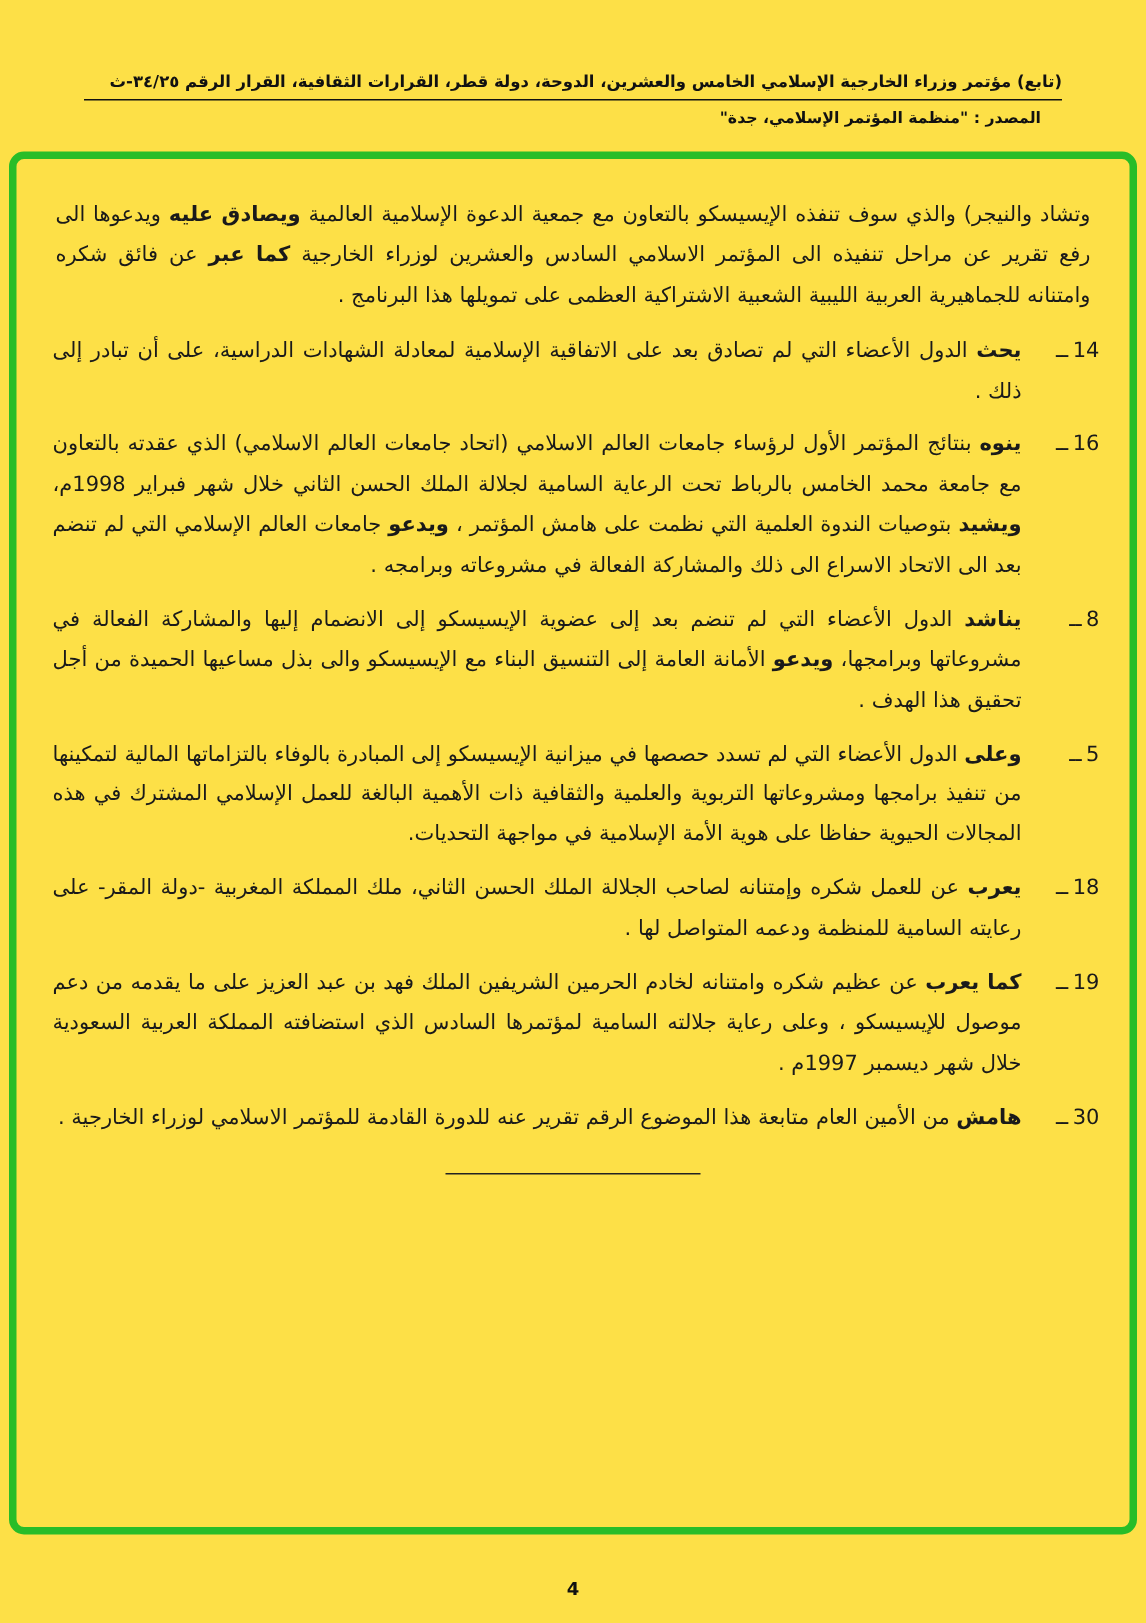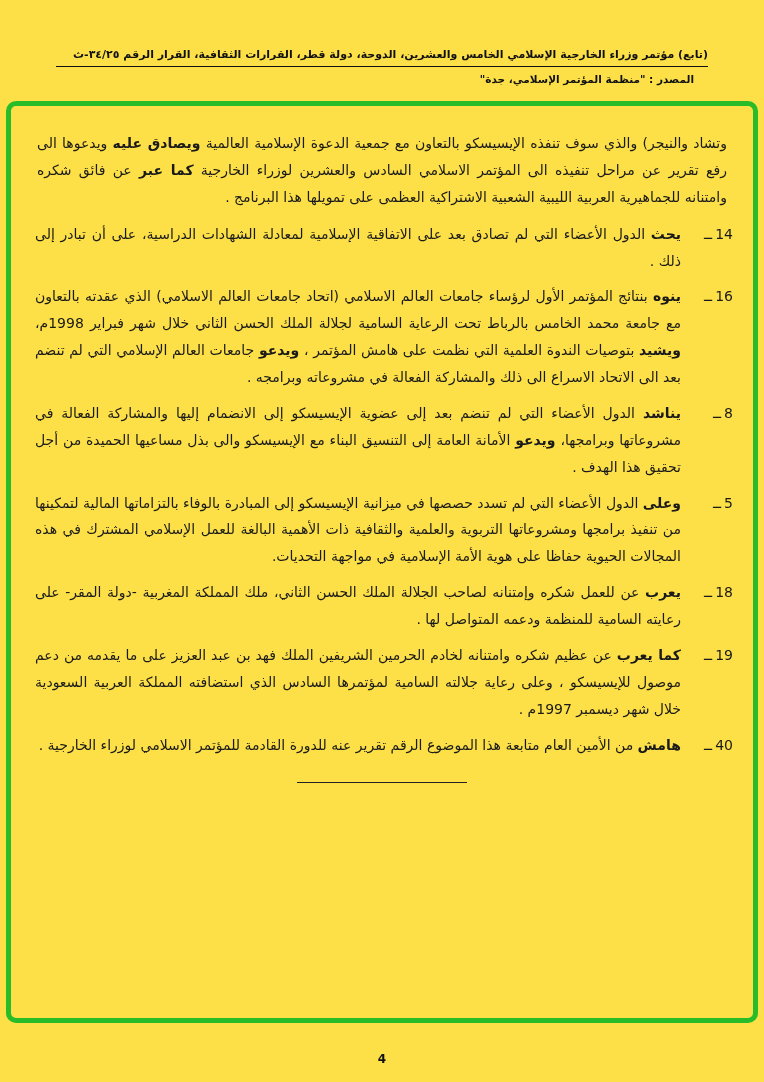--- a/index.html
+++ b/index.html
@@ -146,21 +146,21 @@
         <div class="item-marker"><span class="num">18</span><span class="dash">ــ</span></div>
         <div class="body-text item-text"><span class="b">يعرب</span><span> عن للعمل شكره وإمتنانه لصاحب الجلالة الملك الحسن الثاني، ملك المملكة المغربية -دولة المقر- على رعايته السامية للمنظمة ودعمه المتواصل لها .</span></div>
       </div>
 
       <div class="item">
         <div class="item-marker"><span class="num">19</span><span class="dash">ــ</span></div>
         <div class="body-text item-text"><span class="b">كما يعرب</span><span> عن عظيم شكره وامتنانه لخادم الحرمين الشريفين الملك فهد بن عبد العزيز على ما يقدمه من دعم موصول للإيسيسكو ، وعلى رعاية جلالته السامية لمؤتمرها السادس الذي استضافته المملكة العربية السعودية خلال شهر ديسمبر 1997م .</span></div>
       </div>
 
       <div class="item">
-        <div class="item-marker"><span class="num">40</span><span class="dash">ــ</span></div>
+        <div class="item-marker"><span class="num">30</span><span class="dash">ــ</span></div>
         <div class="body-text item-text"><span class="b">هامش</span><span> من الأمين العام متابعة هذا الموضوع الرقم تقرير عنه للدورة القادمة للمؤتمر الاسلامي لوزراء الخارجية .</span></div>
       </div>
 
     </div>
 
     <hr class="bottom-divider">
 
   </div>
 
   <div class="page-number">4</div>

